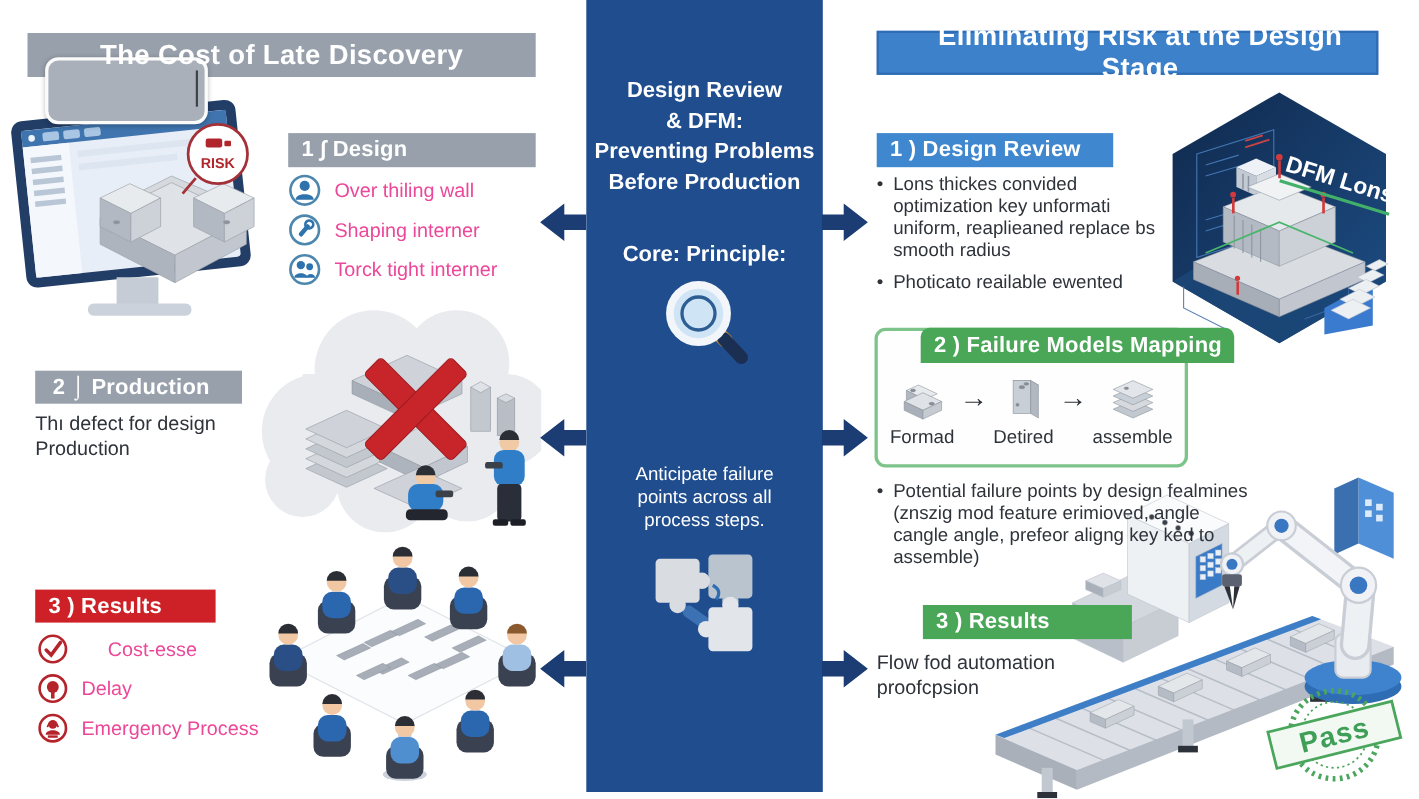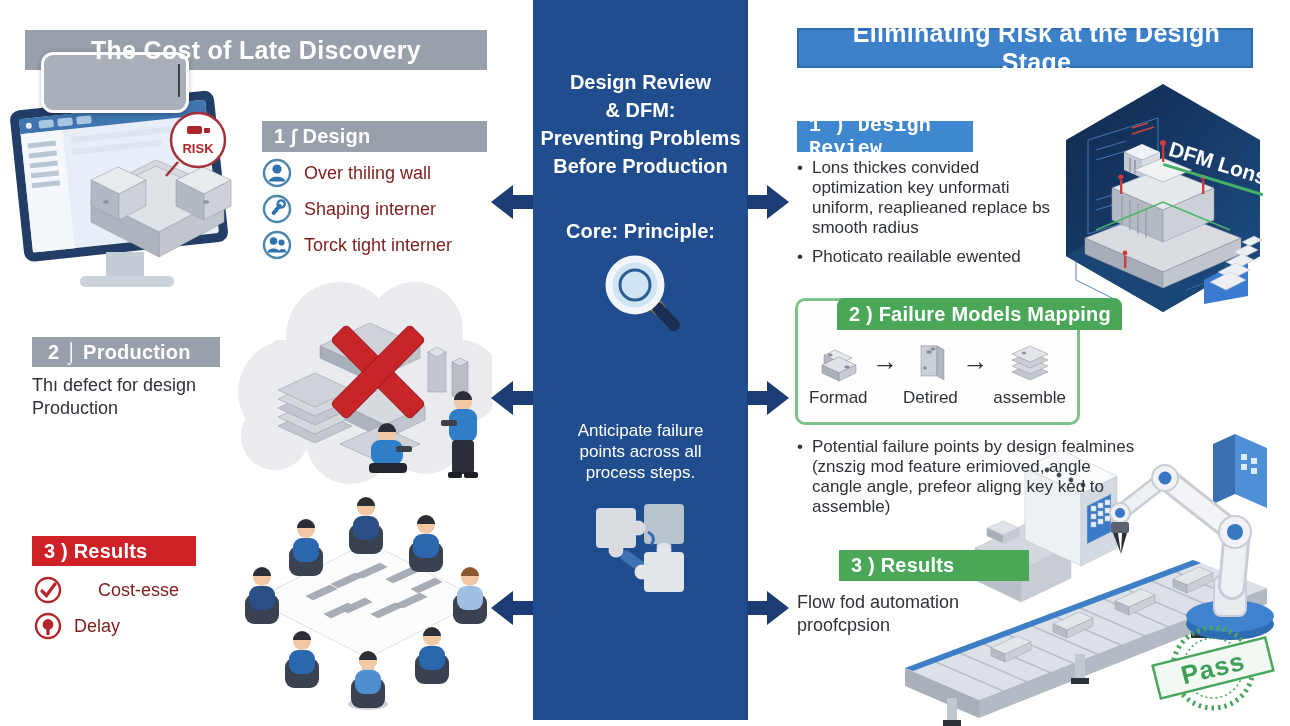--- a/index.html
+++ b/index.html
@@ -7,21 +7,21 @@
           font-family:"Liberation Sans",sans-serif;overflow:hidden;}
   .bar{position:absolute;display:flex;align-items:center;color:#fff;font-weight:700;
        box-sizing:border-box;}
   .bar.gray{background:#97a0ab;}
   .bar.red{background:#ce2127;}
   .bar.blue{background:#3f87ce;}
   .bar.green{background:#4aa758;margin-left:42px;}
   .main-hdr{font-size:25px;justify-content:center;letter-spacing:.3px;}
   .sec-bar{font-size:20px;padding-left:12px;letter-spacing:.2px;}
   .item-row{position:absolute;display:flex;align-items:center;gap:12px;}
-  .item-row .label{font-size:18px;color:#7f1d1d;white-space:nowrap;}
+  .item-row .label{font-size:18px;color:#ec4899;white-space:nowrap;}
   .para{position:absolute;font-size:18px;color:#2e333a;line-height:23px;}
   .bullets{position:absolute;display:flex;flex-direction:column;gap:9px;z-index:5;}
   .bullet-item{display:flex;gap:9px;font-size:17px;color:#2e333a;line-height:20px;}
   .bullet-dot{flex:0 0 auto;}
   .panel{position:absolute;left:533px;top:0;width:215px;height:720px;background:#1f4d8e;z-index:2;}
   .panel .ptext{position:absolute;width:100%;text-align:center;color:#fff;}
   .arrow{position:absolute;width:42px;height:40px;z-index:3;}
   .header-tab{position:absolute;left:16px;top:22px;width:142px;height:55px;background:#a9b0b9;
               border:3px solid #fbfbfb;border-radius:12px;box-shadow:0 1px 5px rgba(0,0,0,.25);z-index:2;}
   .hdr-text{position:relative;z-index:3;width:100%;text-align:center;}
@@ -195,20 +195,30 @@
     <span class="label">Cost-esse</span>
   </div>
   <div class="item-row" style="left:34px;top:612px;">
     <svg width="28" height="28" viewBox="0 0 28 28">
       <circle cx="14" cy="14" r="12" fill="#fff" stroke="#b5242a" stroke-width="2.4"></circle>
       <circle cx="14" cy="12.5" r="5.4" fill="#b5242a"></circle>
       <rect x="12.4" y="17" width="3.2" height="6" fill="#b5242a"></rect>
     </svg>
     <span class="label">Delay</span>
   </div>
+  <div class="item-row" style="left:34px;top:648px;">
+    <svg width="28" height="28" viewBox="0 0 28 28">
+      <circle cx="14" cy="14" r="12" fill="#fff" stroke="#b5242a" stroke-width="2.4"></circle>
+      <circle cx="14" cy="10.5" r="4" fill="#b5242a"></circle>
+      <path d="M9,13 l2,-4 M19,13 l-2,-4" stroke="#b5242a" stroke-width="1.6"></path>
+      <path d="M7.5,20 c0,-5.5 13,-5.5 13,0 z" fill="#b5242a"></path>
+      <rect x="9.5" y="20.5" width="9" height="2.2" fill="#b5242a"></rect>
+    </svg>
+    <span class="label">Emergency Process</span>
+  </div>
 
   <svg class="illus" style="left:236px;top:484px;" width="264" height="242" viewBox="0 0 264 242">
     <polygon points="132,58 246,116 132,174 18,116" fill="#fbfcfd" stroke="#dfe3e8"></polygon>
     <polygon points="126,174 138,174 138,218 126,218" fill="#c9ced6"></polygon>
     <ellipse cx="132" cy="220" rx="20" ry="6" fill="#ccd2da"></ellipse>
     <g fill="#a7aeb8" stroke="#858c97" stroke-width="0.4">
       <polygon points="70,112 94,101 101,105 77,116"></polygon>
         <polygon points="95,100 119,89 126,93 102,104"></polygon>
       <polygon points="120,90 144,79 151,83 127,94"></polygon>
         <polygon points="150,95 174,84 181,88 157,99"></polygon>
@@ -325,21 +335,21 @@
       <polygon points="0,20 22,3 22,13 42,13 42,27 22,27 22,37" fill="#1c3c74"></polygon>
     </svg>
   <svg class="arrow" style="left:747px;top:588px;" viewBox="0 0 42 40">
       <polygon points="42,20 20,3 20,13 0,13 0,27 20,27 20,37" fill="#1c3c74"></polygon>
     </svg>
 
   <div class="bar main-hdr" style="left:797px;top:28px;width:456px;height:40px;background:#3c81c9;border:2px solid #2e6cb4;padding-left:23px;">
     <div class="hdr-text">Eliminating Risk at the Design Stage</div>
   </div>
 
-  <div class="bar blue sec-bar" style="left:797px;top:121px;width:176px;height:31px;font-family:Liberation Mono, monospace;">1 ) Design Review</div>
+  <div class="bar blue sec-bar" style="left:797px;top:121px;width:215px;height:31px;">1 ) Design Review</div>
 
   <div class="bullets" style="left:797px;top:158px;width:258px;">
     <div class="bullet-item">
       <span class="bullet-dot">•</span>
       <span>Lons thickes convided optimization key unformati uniform, reaplieaned replace bs smooth radius</span>
     </div>
     <div class="bullet-item">
       <span class="bullet-dot">•</span>
       <span>Photicato reailable ewented</span>
     </div>

